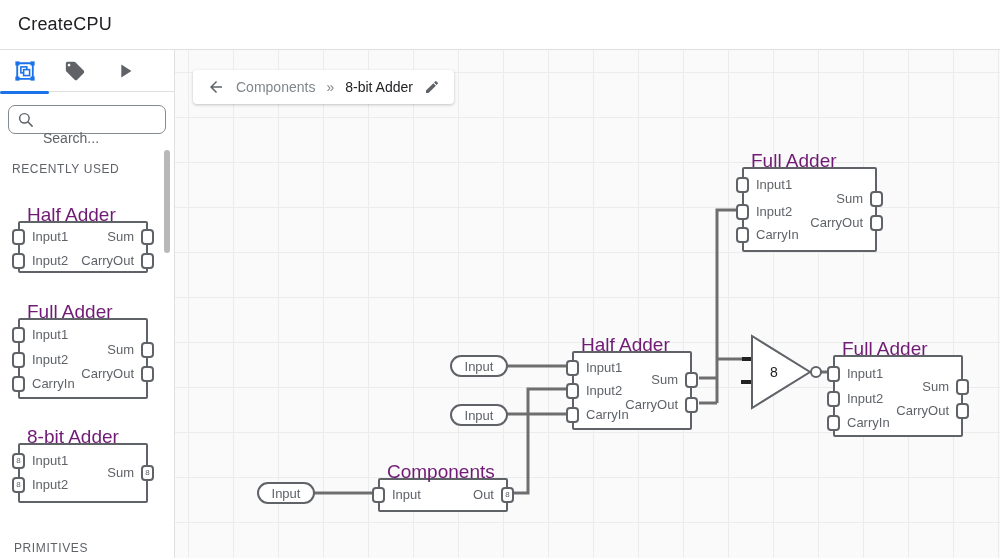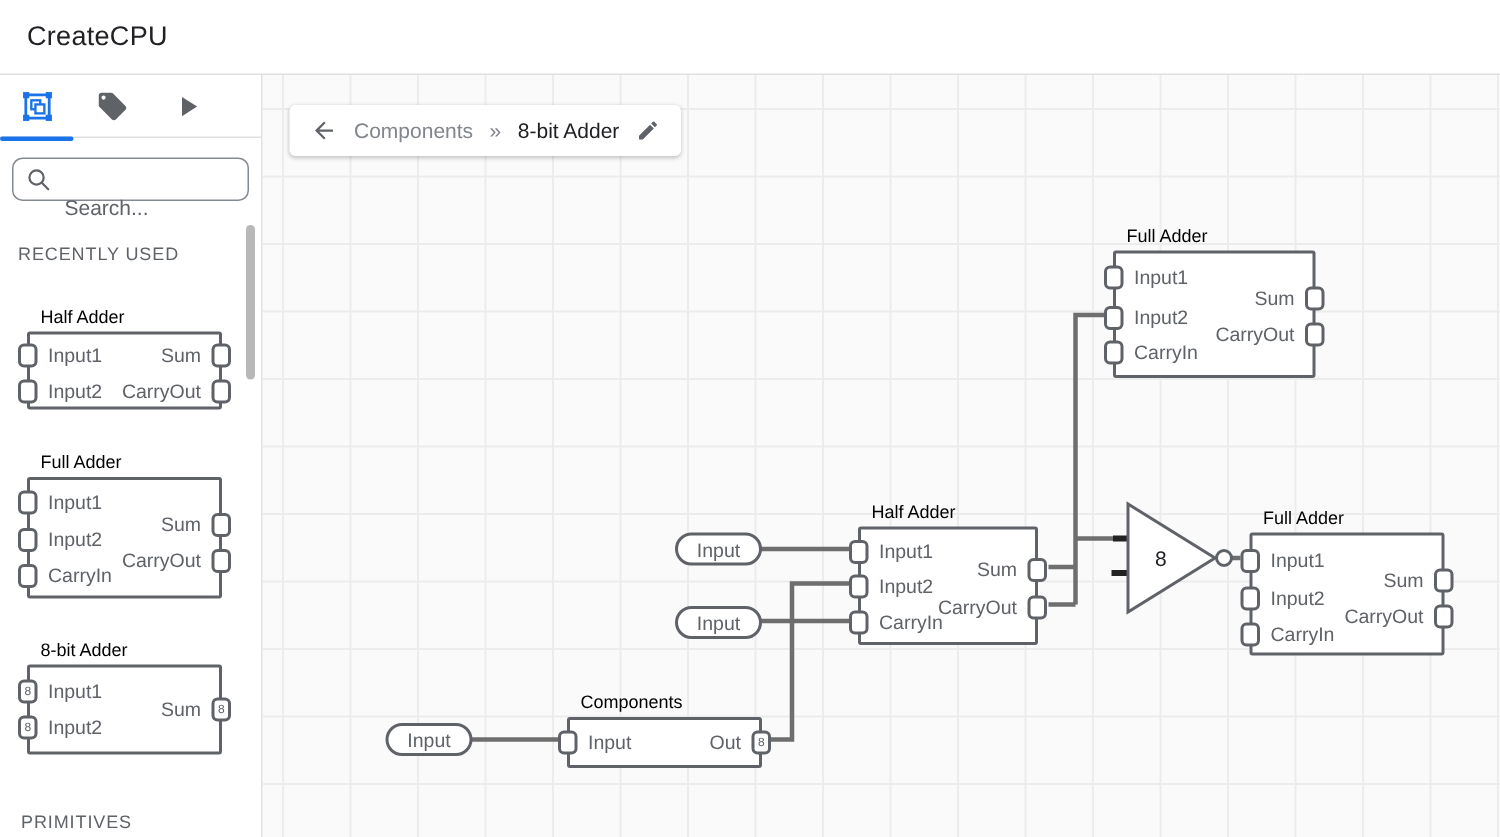--- a/index.html
+++ b/index.html
@@ -21,21 +21,21 @@
   .searchbox { position:absolute; left:8px; top:55px; width:158px; height:29px; border:1.5px solid #848a91;
                border-radius:7px; display:flex; align-items:center; padding:0 8px; background:#fff; }
   .searchbox input { border:none; outline:none; width:110px; font-size:14px; color:#202124;
                      font-family:"Liberation Sans", sans-serif; margin-left:8px; background:transparent;margin-top:36px; }
   .searchbox input::placeholder { color:#5f6368; opacity:1; }
   .section-label { position:absolute; font-size:12px; color:#5f6368; letter-spacing:.6px; font-weight:400; }
   .scroll-thumb { position:absolute; left:164px; top:100px; width:6px; height:103px; background:#b8b8b8; border-radius:3px; }
 
   
   .chip { position:absolute; background:#fff; border:2px solid #5f6368; border-radius:2px; z-index:3; }
-  .chip-title { position:absolute; left:7px; top:-19px; font-size:12px; color:#000000; white-space:nowrap; }
+  .chip-title { position:absolute; left:7px; top:-19px; font-size:19px; color:#701a75; white-space:nowrap; }
   .port { position:absolute; width:13px; height:16px; background:#fff; border:2px solid #5f6368;
           border-radius:4px; z-index:4; font-size:8px; color:#5f6368; text-align:center; line-height:12px; }
   .port.left { left:-8px; } .port.right { right:-8px; }
   .port-label { position:absolute; font-size:13px; color:#5f6368; line-height:18px; white-space:nowrap; }
   .port-label.left { left:12px; } .port-label.right { right:12px; text-align:right; }
 
   
   .canvas { position:absolute; left:175px; top:50px; width:825px; height:508px;
             background-color:#fafafa;
             background-image:linear-gradient(to right,#ececec 1px,transparent 1px),

